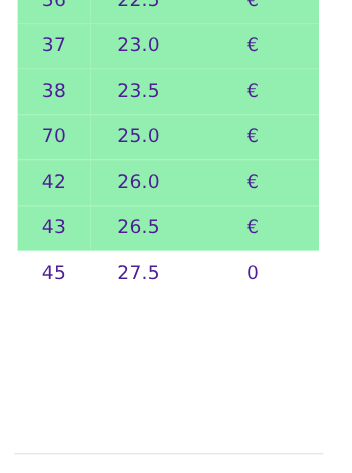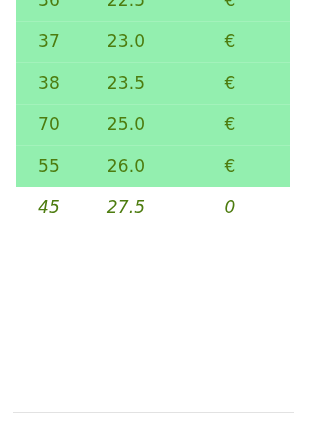--- a/index.html
+++ b/index.html
@@ -35,35 +35,34 @@
     height: 41.5px;
   }
 
   .table-row td {
     padding: 0;
     margin: 16px;
     border: none;
     vertical-align: middle;
     text-align: center;
     font-size: 17px;
-    color: #4d7c0f;
+    color: #4c1d95;
     font-weight: 400;
     letter-spacing: 0.2px;
   }
 
   
   .table-row.is-highlighted td {
     background: #93efaf;
     box-shadow: inset 0 1px 0 0 #a3f2bb;
   }
 
   
   .table-row.is-plain td {
     background: #ffffff;
-    font-style: italic;
   }
 
   
   .gutter-cell {
     width: 16px;
     background: #ffffff !important;
     box-shadow: none !important;
   }
   .gutter-cell-right {
     width: 20px;
@@ -126,26 +125,33 @@
         <td class="gutter-cell"></td>
         <td class="col-size">70</td>
         <td class="col-length">25.0</td>
         <td class="col-indicator cell-indicator">€</td>
         <td class="gutter-cell-right"></td>
       </tr>
 
 
       <tr class="table-row is-highlighted">
         <td class="gutter-cell"></td>
-        <td class="col-size">55</td>
+        <td class="col-size">42</td>
         <td class="col-length">26.0</td>
         <td class="col-indicator cell-indicator">€</td>
         <td class="gutter-cell-right"></td>
       </tr>
 
+      <tr class="table-row is-highlighted">
+        <td class="gutter-cell"></td>
+        <td class="col-size">43</td>
+        <td class="col-length">26.5</td>
+        <td class="col-indicator cell-indicator">€</td>
+        <td class="gutter-cell-right"></td>
+      </tr>
 
 
       <tr class="table-row is-plain">
         <td class="gutter-cell"></td>
         <td class="col-size">45</td>
         <td class="col-length">27.5</td>
         <td class="col-indicator cell-indicator">0</td>
         <td class="gutter-cell-right"></td>
       </tr>
 

